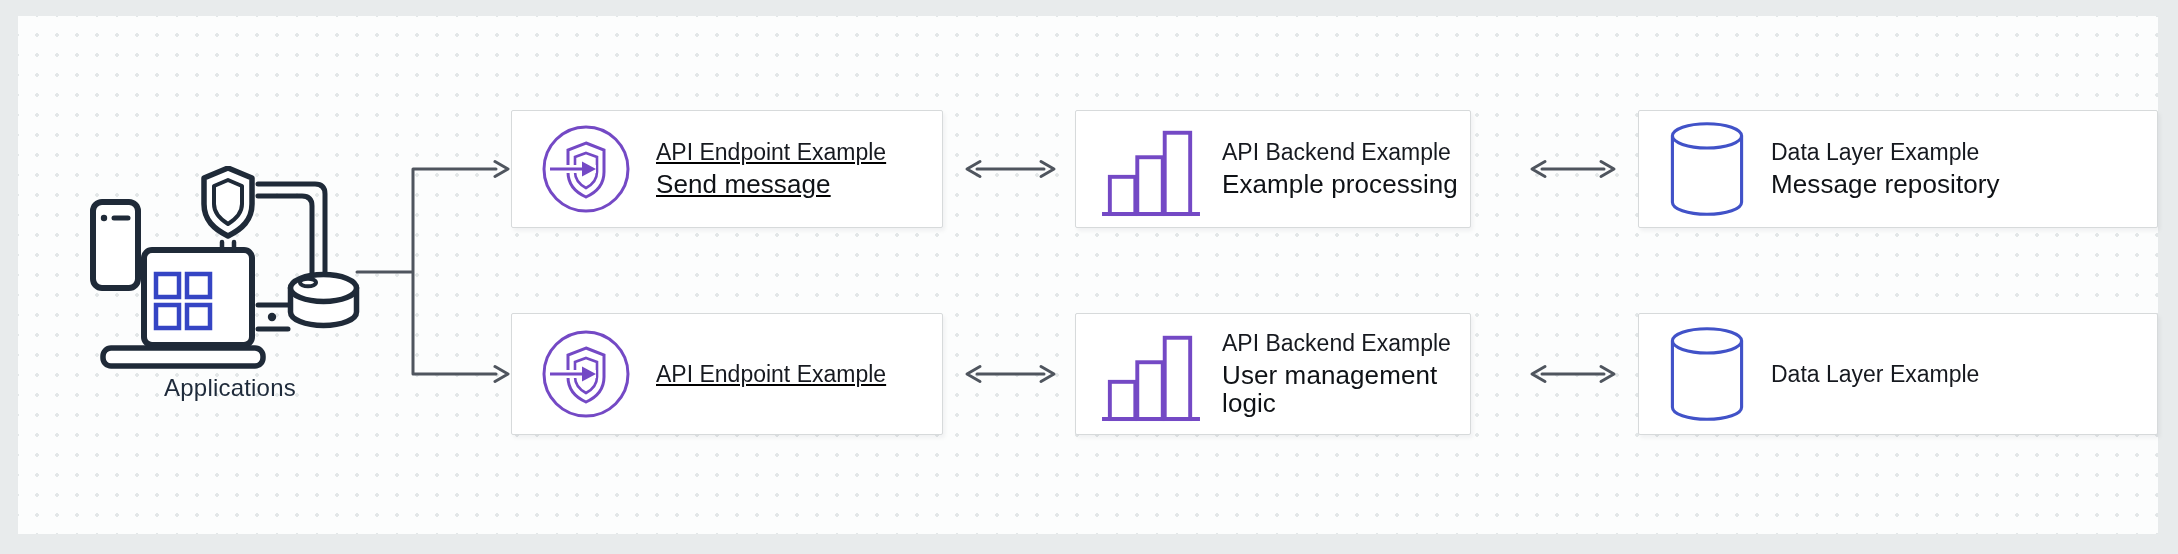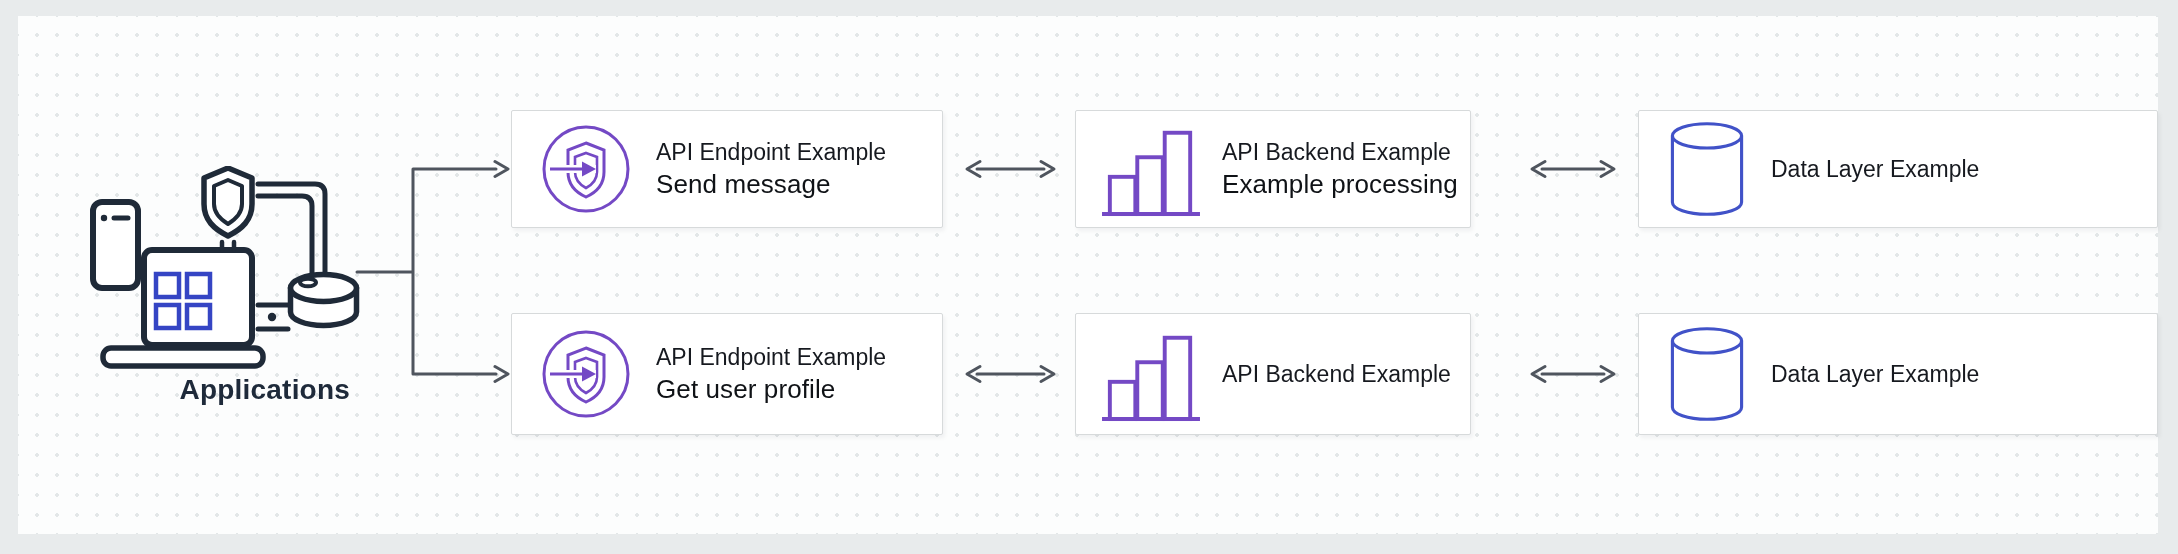--- a/index.html
+++ b/index.html
@@ -29,40 +29,40 @@
     border-radius: 2px;
     box-shadow: 2px 3px 4px rgba(15,25,35,0.05);
     display:flex; align-items:center;
   }
   .row1 { top:94px; height:118px; }
   .row2 { top:297px; height:122px; }
   .pos-endpoint { left:493px; width:432px; padding-left:28px; }
   .pos-backend  { left:1057px; width:396px; padding-left:24px; }
   .pos-data     { left:1620px; width:520px; padding-left:30px; }
   .box-icon { flex:0 0 auto; display:block; }
-  .pos-endpoint .box-text { margin-left:24px; }
+  .pos-endpoint .box-text { margin-left:24px;text-decoration:underline; }
   .pos-backend  .box-text { margin-left:20px; }
   .pos-data     .box-text { margin-left:26px; }
   .box-text { flex:1 1 auto; padding-right:6px; }
   .box-category { font-size:23px; color: var(--text-primary, #16191f); line-height:1.15; }
   .box-title { font-size:26px; color:#0f1216; line-height:1.07; margin-top:5px; letter-spacing:0.1px; }
   .endpoint-icon .ring, .endpoint-icon .shield { stroke: var(--endpoint-purple, #7449c5); fill:none; }
   .endpoint-icon .halo { stroke: var(--box-bg, #ffffff); fill:none; }
   .endpoint-icon .arrow-line { stroke: var(--endpoint-purple, #7449c5); fill:none; }
   .endpoint-icon .arrow-head { fill: var(--endpoint-purple, #7449c5); stroke:none; }
   .bars-icon path, .bars-icon rect { stroke: var(--backend-purple, #7449c5); fill:none; }
   .cyl-icon path, .cyl-icon ellipse { stroke: var(--data-blue, #4152c8); fill:none; }
   .apps-illustration { position:absolute; left:58px; top:150px; }
   .apps-illustration .ink { stroke: var(--dark-navy, #1f2a38); fill:none; stroke-linecap:round; stroke-linejoin:round; }
   .apps-illustration .ink-fill { stroke: var(--dark-navy, #1f2a38); fill:#ffffff; stroke-linecap:round; stroke-linejoin:round; }
   .apps-illustration .blue { stroke: var(--app-blue, #3545c4); fill:none; }
   .apps-illustration .dot-fill { fill: var(--dark-navy, #1f2a38); stroke:none; }
   .apps-label {
     position:absolute; left:92px; top:358px; width:240px;
-    text-align:right; font-size:28px; font-weight:bold;
+    text-align:center; font-size:24px; font-weight:normal;
     color: var(--label-navy, #1e2a3a); letter-spacing:0.2px;
   }
 </style>
 </head>
 <body>
 
 <div class="canvas">
 
   <svg class="connector-layer" width="2140" height="518" viewBox="0 0 2140 518">
     <g>
@@ -160,47 +160,48 @@
     </div>
   </div>
 
   <div class="diagram-box row1 pos-data">
     <svg class="box-icon cyl-icon" width="76" height="96" viewBox="0 0 78 98">
       <path stroke-width="3.2" d="M3.5 15 V83 C3.5 90 19 95.5 39 95.5 C59 95.5 74.5 90 74.5 83 V15"></path>
       <ellipse cx="39" cy="15" rx="35.5" ry="12.5" stroke-width="3.2"></ellipse>
     </svg>
     <div class="box-text">
       <div class="box-category">Data Layer Example</div>
+      <div class="box-title">Message repository</div>
     </div>
   </div>
 
   <div class="diagram-box row2 pos-endpoint">
     <svg class="box-icon endpoint-icon" width="92" height="92" viewBox="0 0 92 92">
       <circle class="ring" cx="46" cy="46" r="42" stroke-width="3"></circle>
       <path class="shield" stroke-width="3" d="M46 20 L64 27 V49 C64 62 56 69.5 46 74 C36 69.5 28 62 28 49 V27 Z"></path>
       <path class="shield" stroke-width="2.6" d="M46 30 L57 34 V49 C57 56.5 52.5 61.5 46 65 C39.5 61.5 35 56.5 35 49 V34 Z"></path>
       <path class="halo" stroke-width="8" d="M22 46 H56"></path>
       <path class="arrow-line" stroke-width="3" d="M10 46 H43"></path>
       <polygon class="arrow-head" points="42,38.5 56,46 42,53.5"></polygon>
     </svg>
     <div class="box-text">
       <div class="box-category">API Endpoint Example</div>
-      <div class="box-title">Get user profile</div>
     </div>
   </div>
 
   <div class="diagram-box row2 pos-backend">
     <svg class="box-icon bars-icon" width="102" height="96" viewBox="0 0 104 98">
       <rect x="10" y="57" width="26" height="38" stroke-width="4"></rect>
       <rect x="38" y="37" width="26" height="58" stroke-width="4"></rect>
       <rect x="66" y="12" width="26" height="83" stroke-width="4"></rect>
       <path d="M2 95 H102" stroke-width="4"></path>
     </svg>
     <div class="box-text">
       <div class="box-category">API Backend Example</div>
+      <div class="box-title">User management logic</div>
     </div>
   </div>
 
   <div class="diagram-box row2 pos-data">
     <svg class="box-icon cyl-icon" width="76" height="96" viewBox="0 0 78 98">
       <path stroke-width="3.2" d="M3.5 15 V83 C3.5 90 19 95.5 39 95.5 C59 95.5 74.5 90 74.5 83 V15"></path>
       <ellipse cx="39" cy="15" rx="35.5" ry="12.5" stroke-width="3.2"></ellipse>
     </svg>
     <div class="box-text">
       <div class="box-category">Data Layer Example</div>

